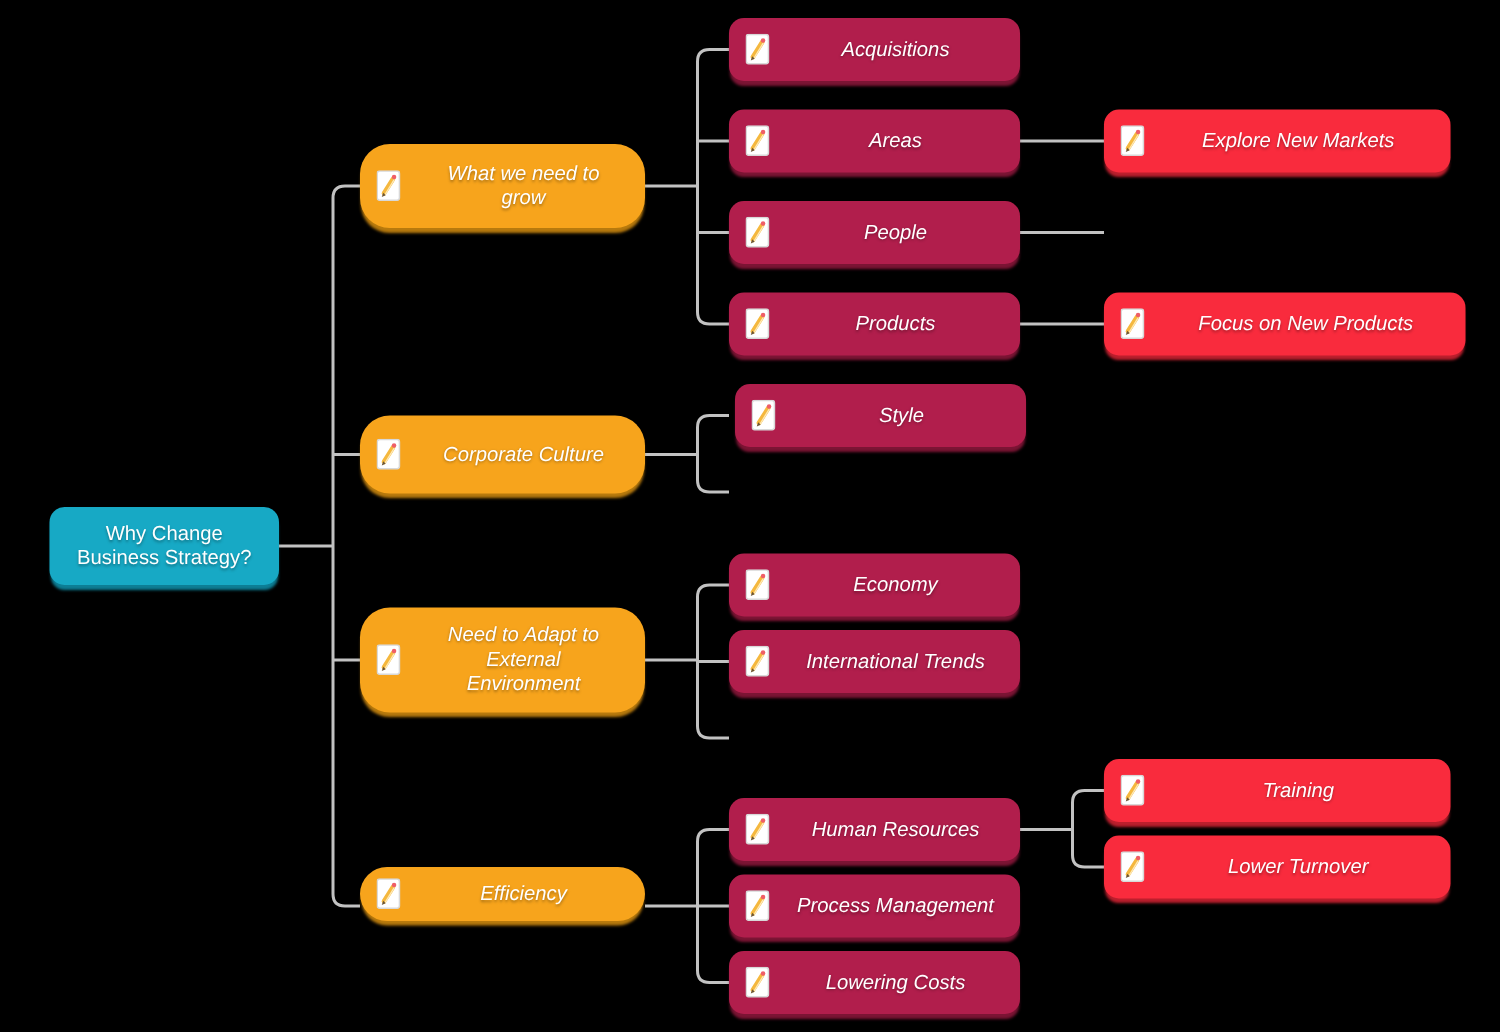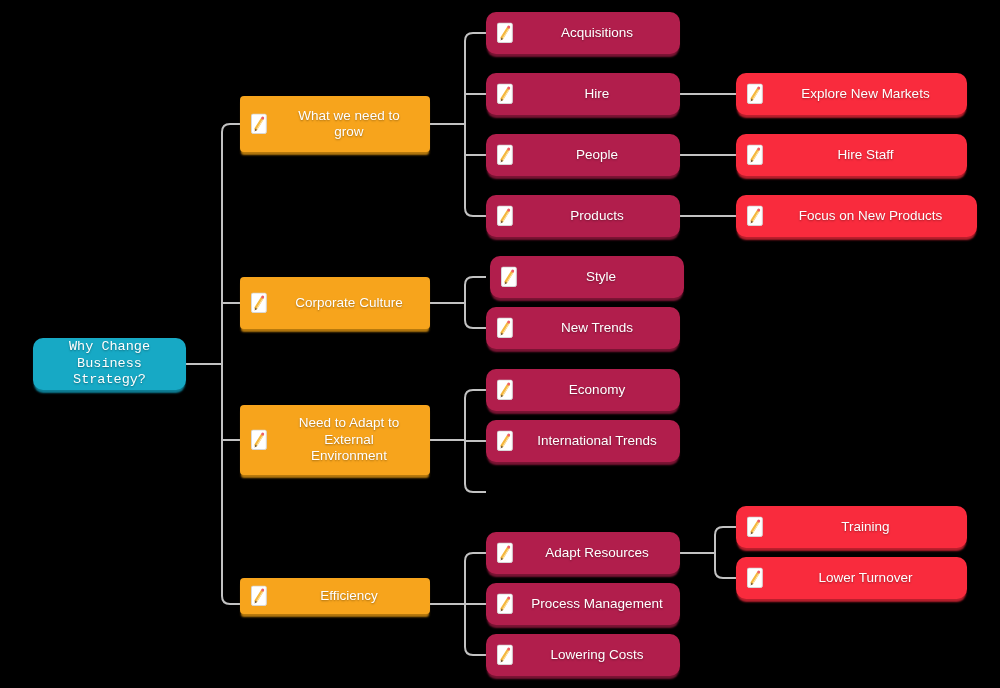--- a/index.html
+++ b/index.html
@@ -43,31 +43,31 @@
   }
   .node .icon {
     position: absolute;
     left: 11px;
     top: 50%;
     transform: translateY(-50%);
     width: 17px;
     height: 21px;
     display: block;
   }
-  .node.withicon { padding-left: 38px; padding-right: 10px; }
+  .node.withicon { padding-left: 38px; padding-right: 10px; font-style: italic; }
   .node.root {
     background: var(--c-root, #17a9c5);
     border-radius: 10px;
     box-shadow: 0 4px 2px -1px #0d7e95;
     padding: 0 10px;
   }
-  .node.root .label { max-width: 128px; font-family: Liberation Mono, monospace; }
+  .node.root .label { max-width: 128px; }
   .node.l1 {
     background: var(--c-level1, #f7a41c);
-    border-radius: 4px;
+    border-radius: 20px;
     box-shadow: 0 4px 2px -1px #b87a0d;
   }
   .node.l1 .label { max-width: 124px; }
   .node.l2 {
     background: var(--c-level2, #b11e4c);
     border-radius: 10px;
     box-shadow: 0 4px 2px -1px #7c1434;
   }
   .node.l3 {
     background: var(--c-level3, #f92b3d);
@@ -164,21 +164,21 @@
     <span class="label">Acquisitions</span>
   </div>
   <div class="node l2 withicon" style="left:486px;top:73px;width:194px;height:42px">
     <span class="icon"><svg width="17" height="21" viewBox="0 0 17 21" aria-hidden="true">
           <rect x="0.5" y="0.5" width="14.8" height="19.5" rx="1.6" fill="#ffffff" stroke="#d8d8d8"></rect>
           <path d="M5 15.4 L11 5.8" stroke="#f5b83e" stroke-width="3.1" stroke-linecap="round"></path>
           <path d="M5.9 15.9 L11.7 6.4" stroke="#fde8b4" stroke-width="0.9" stroke-linecap="round"></path>
           <polygon points="3.5,17.9 6.1,16.6 4.5,15" fill="#6b5536"></polygon>
           <circle cx="11.7" cy="4.5" r="1.5" fill="#ef5e67"></circle>
         </svg></span>
-    <span class="label">Hire</span>
+    <span class="label">Areas</span>
   </div>
   <div class="node l2 withicon" style="left:486px;top:134px;width:194px;height:42px">
     <span class="icon"><svg width="17" height="21" viewBox="0 0 17 21" aria-hidden="true">
           <rect x="0.5" y="0.5" width="14.8" height="19.5" rx="1.6" fill="#ffffff" stroke="#d8d8d8"></rect>
           <path d="M5 15.4 L11 5.8" stroke="#f5b83e" stroke-width="3.1" stroke-linecap="round"></path>
           <path d="M5.9 15.9 L11.7 6.4" stroke="#fde8b4" stroke-width="0.9" stroke-linecap="round"></path>
           <polygon points="3.5,17.9 6.1,16.6 4.5,15" fill="#6b5536"></polygon>
           <circle cx="11.7" cy="4.5" r="1.5" fill="#ef5e67"></circle>
         </svg></span>
     <span class="label">People</span>
@@ -196,30 +196,20 @@
   <div class="node l2 withicon" style="left:490px;top:256px;width:194px;height:42px">
     <span class="icon"><svg width="17" height="21" viewBox="0 0 17 21" aria-hidden="true">
           <rect x="0.5" y="0.5" width="14.8" height="19.5" rx="1.6" fill="#ffffff" stroke="#d8d8d8"></rect>
           <path d="M5 15.4 L11 5.8" stroke="#f5b83e" stroke-width="3.1" stroke-linecap="round"></path>
           <path d="M5.9 15.9 L11.7 6.4" stroke="#fde8b4" stroke-width="0.9" stroke-linecap="round"></path>
           <polygon points="3.5,17.9 6.1,16.6 4.5,15" fill="#6b5536"></polygon>
           <circle cx="11.7" cy="4.5" r="1.5" fill="#ef5e67"></circle>
         </svg></span>
     <span class="label">Style</span>
   </div>
-  <div class="node l2 withicon" style="left:486px;top:307px;width:194px;height:42px">
-    <span class="icon"><svg width="17" height="21" viewBox="0 0 17 21" aria-hidden="true">
-          <rect x="0.5" y="0.5" width="14.8" height="19.5" rx="1.6" fill="#ffffff" stroke="#d8d8d8"></rect>
-          <path d="M5 15.4 L11 5.8" stroke="#f5b83e" stroke-width="3.1" stroke-linecap="round"></path>
-          <path d="M5.9 15.9 L11.7 6.4" stroke="#fde8b4" stroke-width="0.9" stroke-linecap="round"></path>
-          <polygon points="3.5,17.9 6.1,16.6 4.5,15" fill="#6b5536"></polygon>
-          <circle cx="11.7" cy="4.5" r="1.5" fill="#ef5e67"></circle>
-        </svg></span>
-    <span class="label">New Trends</span>
-  </div>
   <div class="node l2 withicon" style="left:486px;top:369px;width:194px;height:42px">
     <span class="icon"><svg width="17" height="21" viewBox="0 0 17 21" aria-hidden="true">
           <rect x="0.5" y="0.5" width="14.8" height="19.5" rx="1.6" fill="#ffffff" stroke="#d8d8d8"></rect>
           <path d="M5 15.4 L11 5.8" stroke="#f5b83e" stroke-width="3.1" stroke-linecap="round"></path>
           <path d="M5.9 15.9 L11.7 6.4" stroke="#fde8b4" stroke-width="0.9" stroke-linecap="round"></path>
           <polygon points="3.5,17.9 6.1,16.6 4.5,15" fill="#6b5536"></polygon>
           <circle cx="11.7" cy="4.5" r="1.5" fill="#ef5e67"></circle>
         </svg></span>
     <span class="label">Economy</span>
   </div>
@@ -234,21 +224,21 @@
     <span class="label">International Trends</span>
   </div>
   <div class="node l2 withicon" style="left:486px;top:532px;width:194px;height:42px">
     <span class="icon"><svg width="17" height="21" viewBox="0 0 17 21" aria-hidden="true">
           <rect x="0.5" y="0.5" width="14.8" height="19.5" rx="1.6" fill="#ffffff" stroke="#d8d8d8"></rect>
           <path d="M5 15.4 L11 5.8" stroke="#f5b83e" stroke-width="3.1" stroke-linecap="round"></path>
           <path d="M5.9 15.9 L11.7 6.4" stroke="#fde8b4" stroke-width="0.9" stroke-linecap="round"></path>
           <polygon points="3.5,17.9 6.1,16.6 4.5,15" fill="#6b5536"></polygon>
           <circle cx="11.7" cy="4.5" r="1.5" fill="#ef5e67"></circle>
         </svg></span>
-    <span class="label">Adapt Resources</span>
+    <span class="label">Human Resources</span>
   </div>
   <div class="node l2 withicon" style="left:486px;top:583px;width:194px;height:42px">
     <span class="icon"><svg width="17" height="21" viewBox="0 0 17 21" aria-hidden="true">
           <rect x="0.5" y="0.5" width="14.8" height="19.5" rx="1.6" fill="#ffffff" stroke="#d8d8d8"></rect>
           <path d="M5 15.4 L11 5.8" stroke="#f5b83e" stroke-width="3.1" stroke-linecap="round"></path>
           <path d="M5.9 15.9 L11.7 6.4" stroke="#fde8b4" stroke-width="0.9" stroke-linecap="round"></path>
           <polygon points="3.5,17.9 6.1,16.6 4.5,15" fill="#6b5536"></polygon>
           <circle cx="11.7" cy="4.5" r="1.5" fill="#ef5e67"></circle>
         </svg></span>
     <span class="label">Process Management</span>
@@ -267,30 +257,20 @@
   <div class="node l3 withicon" style="left:736px;top:73px;width:231px;height:42px">
     <span class="icon"><svg width="17" height="21" viewBox="0 0 17 21" aria-hidden="true">
           <rect x="0.5" y="0.5" width="14.8" height="19.5" rx="1.6" fill="#ffffff" stroke="#d8d8d8"></rect>
           <path d="M5 15.4 L11 5.8" stroke="#f5b83e" stroke-width="3.1" stroke-linecap="round"></path>
           <path d="M5.9 15.9 L11.7 6.4" stroke="#fde8b4" stroke-width="0.9" stroke-linecap="round"></path>
           <polygon points="3.5,17.9 6.1,16.6 4.5,15" fill="#6b5536"></polygon>
           <circle cx="11.7" cy="4.5" r="1.5" fill="#ef5e67"></circle>
         </svg></span>
     <span class="label">Explore New Markets</span>
   </div>
-  <div class="node l3 withicon" style="left:736px;top:134px;width:231px;height:42px">
-    <span class="icon"><svg width="17" height="21" viewBox="0 0 17 21" aria-hidden="true">
-          <rect x="0.5" y="0.5" width="14.8" height="19.5" rx="1.6" fill="#ffffff" stroke="#d8d8d8"></rect>
-          <path d="M5 15.4 L11 5.8" stroke="#f5b83e" stroke-width="3.1" stroke-linecap="round"></path>
-          <path d="M5.9 15.9 L11.7 6.4" stroke="#fde8b4" stroke-width="0.9" stroke-linecap="round"></path>
-          <polygon points="3.5,17.9 6.1,16.6 4.5,15" fill="#6b5536"></polygon>
-          <circle cx="11.7" cy="4.5" r="1.5" fill="#ef5e67"></circle>
-        </svg></span>
-    <span class="label">Hire Staff</span>
-  </div>
   <div class="node l3 withicon" style="left:736px;top:195px;width:241px;height:42px">
     <span class="icon"><svg width="17" height="21" viewBox="0 0 17 21" aria-hidden="true">
           <rect x="0.5" y="0.5" width="14.8" height="19.5" rx="1.6" fill="#ffffff" stroke="#d8d8d8"></rect>
           <path d="M5 15.4 L11 5.8" stroke="#f5b83e" stroke-width="3.1" stroke-linecap="round"></path>
           <path d="M5.9 15.9 L11.7 6.4" stroke="#fde8b4" stroke-width="0.9" stroke-linecap="round"></path>
           <polygon points="3.5,17.9 6.1,16.6 4.5,15" fill="#6b5536"></polygon>
           <circle cx="11.7" cy="4.5" r="1.5" fill="#ef5e67"></circle>
         </svg></span>
     <span class="label">Focus on New Products</span>
   </div>

